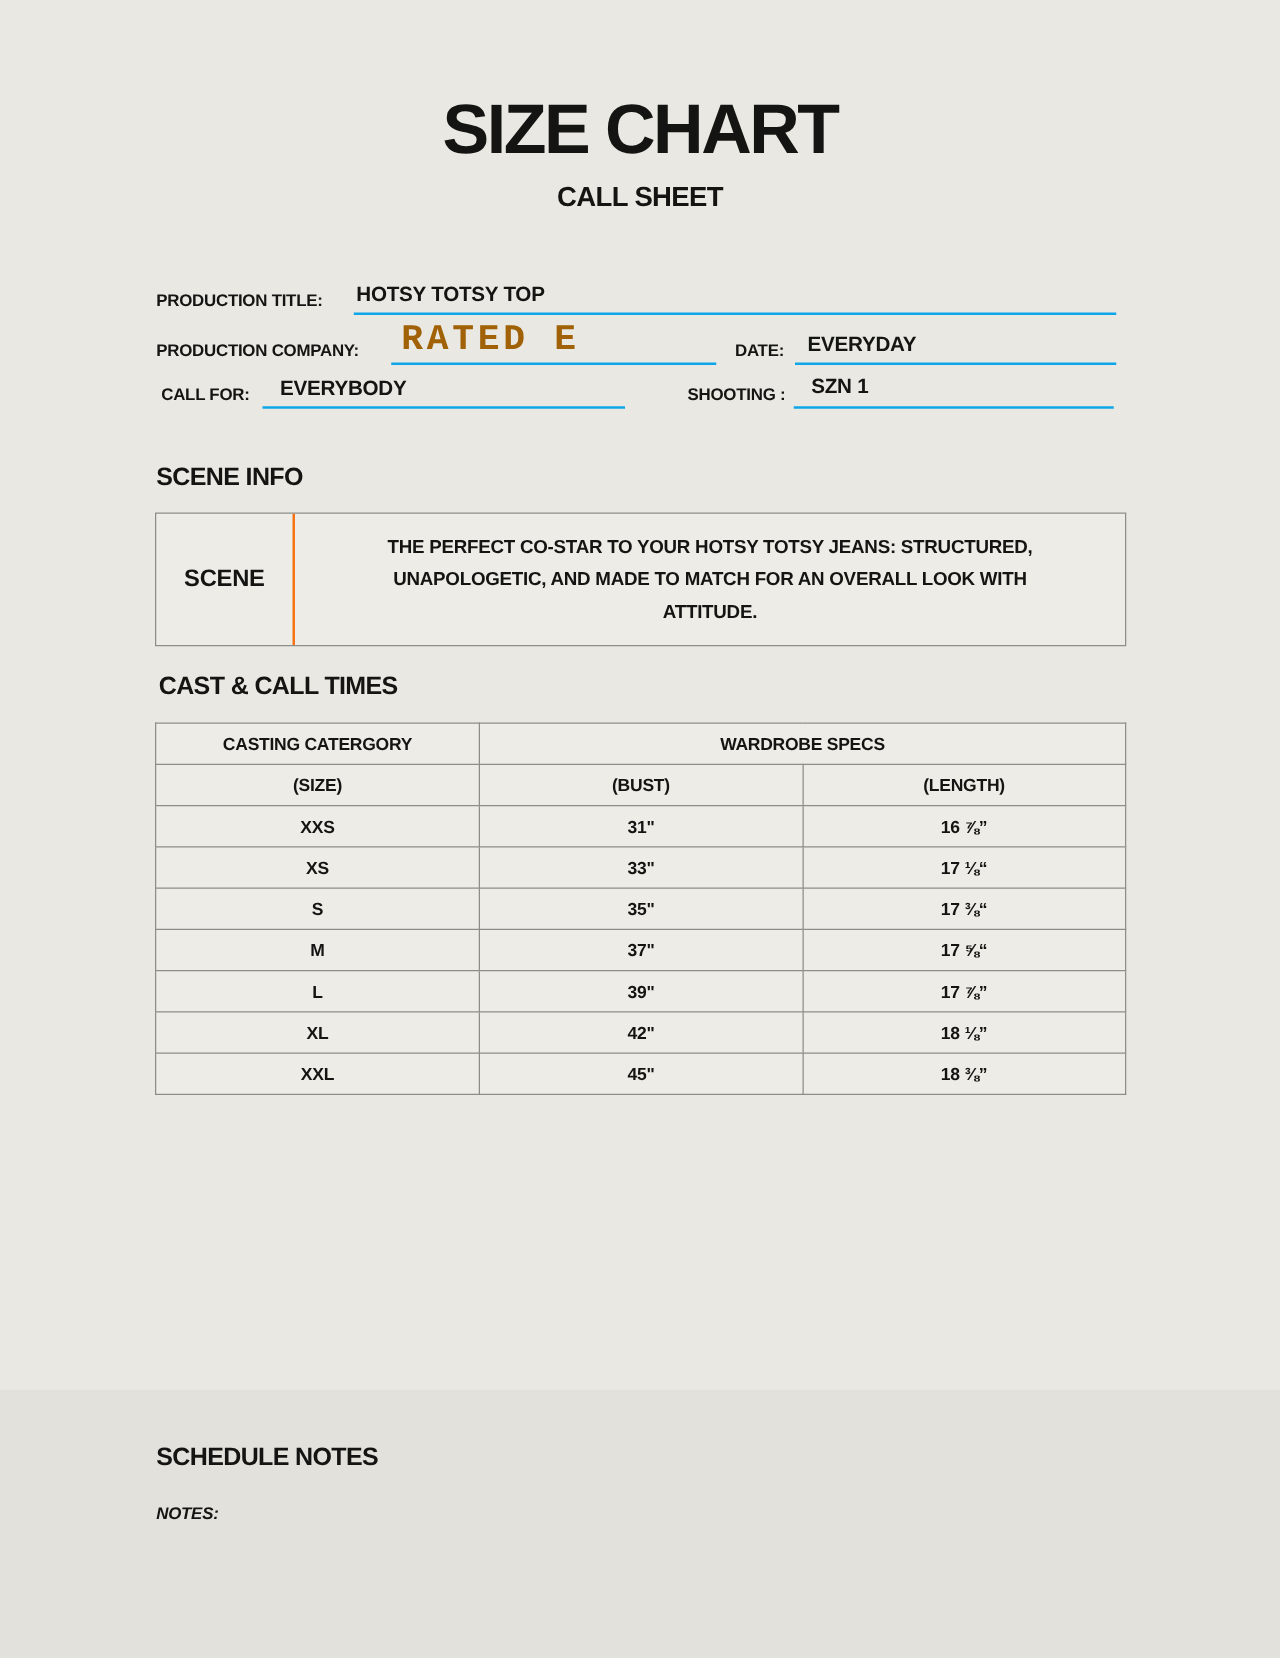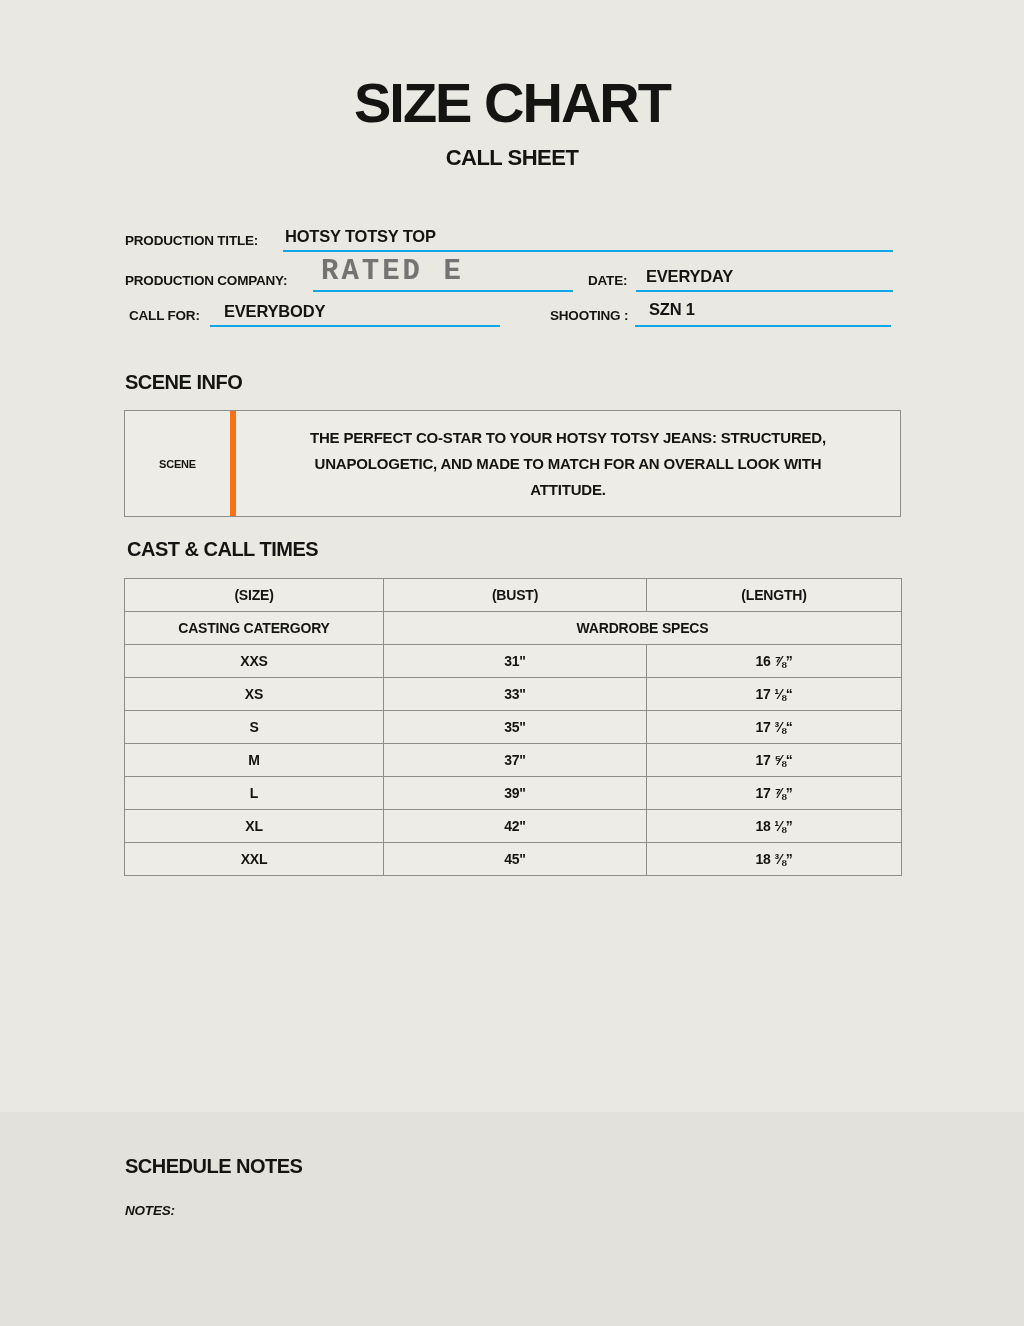--- a/index.html
+++ b/index.html
@@ -68,21 +68,21 @@
   .row-2 .line-date { left: 511px; width: 257px; }
   .row-3 { top: 295px; }
   .row-3 .line-callfor { left: 85px; width: 290px; }
   .row-3 .f-value { padding-left: 14px; }
   .row-3 .label-shooting { left: 425px; }
   .row-3 .line-shooting { left: 510px; width: 256px; align-items: center; }
   .stamp-value {
     font-family: "Liberation Mono", "DejaVu Sans Mono", monospace;
     font-size: 29px; font-weight: bold;
     letter-spacing: 3px;
-    color: #737373;
+    color: #a16207;
     padding: 0 0 2px 8px;
     white-space: nowrap;
   }
 
   
   .section-heading {
     position: absolute; left: 125px;
     font-size: 20px; font-weight: bold; letter-spacing: -0.5px;
   }
   .h-scene { top: 371px; }
@@ -93,23 +93,23 @@
   .scene-table {
     position: absolute;
     left: 124px; top: 410px;
     width: 777px; height: 107px;
     background: #edece6;
     border: 1px solid #8e8e89;
     display: flex;
   }
   .scene-cell-label {
     width: 111px;
-    border-right: 6px solid #f97316;
+    border-right: 2px solid #f97316;
     display: flex; align-items: center; justify-content: center;
-    font-size: 11px; font-weight: bold; letter-spacing: -0.2px;
+    font-size: 19px; font-weight: bold; letter-spacing: -0.2px;
   }
   .scene-cell-desc {
     flex: 1;
     display: flex; align-items: center; justify-content: center;
     text-align: center;
     font-size: 15px; font-weight: bold; letter-spacing: -0.2px;
     line-height: 26px;
     padding: 0 56px;
   }
 
@@ -178,29 +178,29 @@
   <div class="section-heading h-scene">SCENE INFO</div>
   <div class="scene-table">
     <div class="scene-cell-label">SCENE</div>
     <div class="scene-cell-desc">THE PERFECT CO-STAR TO YOUR HOTSY TOTSY JEANS: STRUCTURED, UNAPOLOGETIC, AND MADE TO MATCH FOR AN OVERALL LOOK WITH ATTITUDE.</div>
   </div>
 
   <div class="section-heading h-cast">CAST &amp; CALL TIMES</div>
   <table class="size-table">
     <tbody>
       <tr>
+        <td class="col-size">CASTING CATERGORY</td>
+        <td colspan="2">WARDROBE SPECS</td>
+      </tr>
+      <tr>
         <td class="col-size">(SIZE)</td>
         <td class="col-bust">(BUST)</td>
         <td class="col-length">(LENGTH)</td>
       </tr>
       <tr>
-        <td class="col-size">CASTING CATERGORY</td>
-        <td colspan="2">WARDROBE SPECS</td>
-      </tr>
-      <tr>
         <td>XXS</td>
         <td>31"</td>
         <td>16 ⅞”</td>
       </tr>
       <tr>
         <td>XS</td>
         <td>33"</td>
         <td>17 ⅛“</td>
       </tr>
       <tr>

